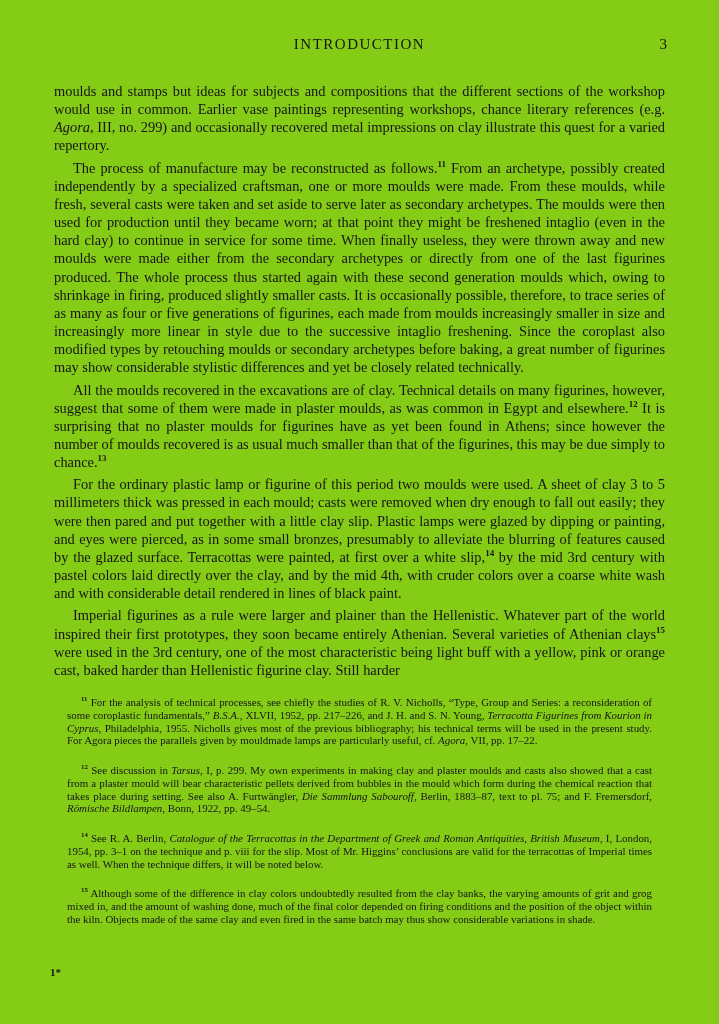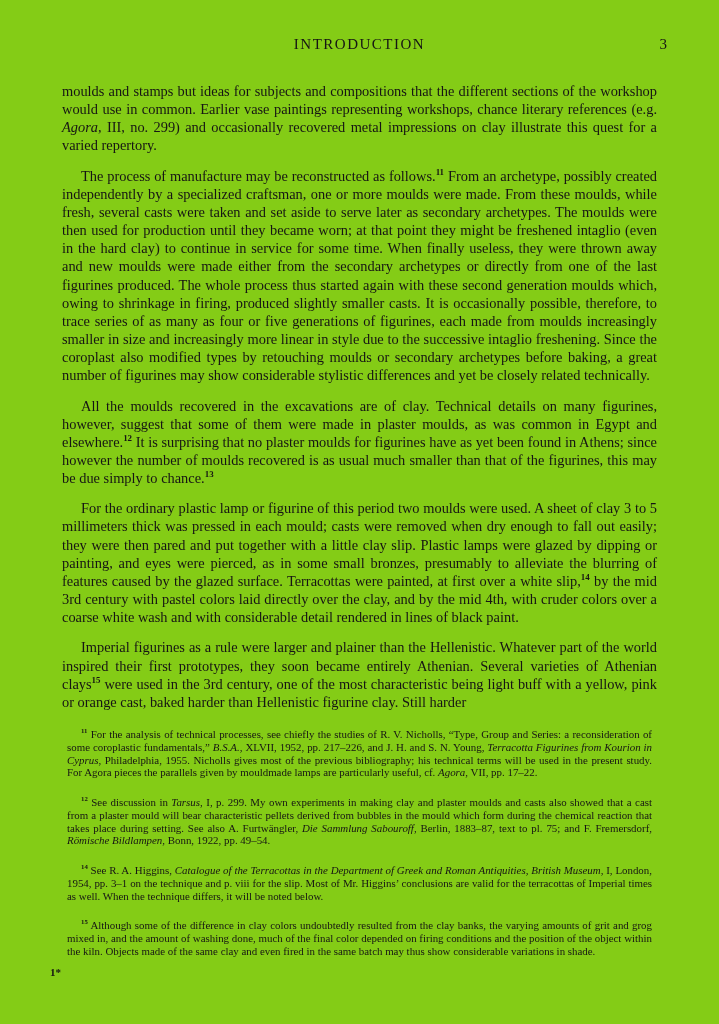--- a/index.html
+++ b/index.html
@@ -37,21 +37,21 @@
     right: 2px;
     top: 0;
   }
   .body-text {
     margin-top: 26px;
     font-size: 14.4px;
     line-height: 18.15px;
     text-align: justify;
   }
   .body-text p {
-    margin: 12px;
+    margin: 4px;
     text-indent: 19px;
   }
   .body-text p.noindent {
     text-indent: 0;
   }
   sup {
     font-size: 0.62em;
     font-weight: bold;
     line-height: 0;
     vertical-align: super;
@@ -91,20 +91,20 @@
       <p class="noindent"><span>moulds and stamps but ideas for subjects and compositions that the different sections of the workshop would use in common. Earlier vase paintings representing workshops, chance literary references (e.g. </span><i>Agora</i><span>, III, no. 299) and occasionally recovered metal impressions on clay illustrate this quest for a varied repertory.</span></p>
       <p><span>The process of manufacture may be reconstructed as follows.</span><sup>11</sup><span> From an archetype, possibly created independently by a specialized craftsman, one or more moulds were made. From these moulds, while fresh, several casts were taken and set aside to serve later as secondary archetypes. The moulds were then used for production until they became worn; at that point they might be freshened intaglio (even in the hard clay) to continue in service for some time. When finally useless, they were thrown away and new moulds were made either from the secondary archetypes or directly from one of the last figurines produced. The whole process thus started again with these second generation moulds which, owing to shrinkage in firing, produced slightly smaller casts. It is occasionally possible, therefore, to trace series of as many as four or five generations of figurines, each made from moulds increasingly smaller in size and increasingly more linear in style due to the successive intaglio freshening. Since the coroplast also modified types by retouching moulds or secondary archetypes before baking, a great number of figurines may show considerable stylistic differences and yet be closely related technically.</span></p>
       <p><span>All the moulds recovered in the excavations are of clay. Technical details on many figurines, however, suggest that some of them were made in plaster moulds, as was common in Egypt and elsewhere.</span><sup>12</sup><span> It is surprising that no plaster moulds for figurines have as yet been found in Athens; since however the number of moulds recovered is as usual much smaller than that of the figurines, this may be due simply to chance.</span><sup>13</sup></p>
       <p><span>For the ordinary plastic lamp or figurine of this period two moulds were used. A sheet of clay 3 to 5 millimeters thick was pressed in each mould; casts were removed when dry enough to fall out easily; they were then pared and put together with a little clay slip. Plastic lamps were glazed by dipping or painting, and eyes were pierced, as in some small bronzes, presumably to alleviate the blurring of features caused by the glazed surface. Terracottas were painted, at first over a white slip,</span><sup>14</sup><span> by the mid 3rd century with pastel colors laid directly over the clay, and by the mid 4th, with cruder colors over a coarse white wash and with considerable detail rendered in lines of black paint.</span></p>
       <p><span>Imperial figurines as a rule were larger and plainer than the Hellenistic. Whatever part of the world inspired their first prototypes, they soon became entirely Athenian. Several varieties of Athenian clays</span><sup>15</sup><span> were used in the 3rd century, one of the most characteristic being light buff with a yellow, pink or orange cast, baked harder than Hellenistic figurine clay. Still harder</span></p>
     </div>
 
     <div class="footnotes">
       <p><sup>11</sup><span> For the analysis of technical processes, see chiefly the studies of R. V. Nicholls, “Type, Group and Series: a reconsideration of some coroplastic fundamentals,” </span><i>B.S.A.</i><span>, XLVII, 1952, pp. 217–226, and J. H. and S. N. Young, </span><i>Terracotta Figurines from Kourion in Cyprus</i><span>, Philadelphia, 1955. Nicholls gives most of the previous bibliography; his technical terms will be used in the present study. For Agora pieces the parallels given by mouldmade lamps are particularly useful, cf. </span><i>Agora</i><span>, VII, pp. 17–22.</span></p>
       <p><sup>12</sup><span> See discussion in </span><i>Tarsus</i><span>, I, p. 299. My own experiments in making clay and plaster moulds and casts also showed that a cast from a plaster mould will bear characteristic pellets derived from bubbles in the mould which form during the chemical reaction that takes place during setting. See also A. Furtwängler, </span><i>Die Sammlung Sabouroff</i><span>, Berlin, 1883–87, text to pl. 75; and F. Fremersdorf, </span><i>Römische Bildlampen</i><span>, Bonn, 1922, pp. 49–54.</span></p>
-      <p><sup>14</sup><span> See R. A. Higgins, </span><i>Catalogue of the Terracottas in the Department of Greek and Roman Antiquities, British Museum</i><span>, I, London, 1954, pp. 3–1 on the technique and p. viii for the slip. Most of Mr. Higgins’ conclusions are valid for the terracottas of Imperial times as well. When the technique differs, it will be noted below.</span></p>
+      <p><sup>14</sup><span> See R. A. Berlin, </span><i>Catalogue of the Terracottas in the Department of Greek and Roman Antiquities, British Museum</i><span>, I, London, 1954, pp. 3–1 on the technique and p. viii for the slip. Most of Mr. Higgins’ conclusions are valid for the terracottas of Imperial times as well. When the technique differs, it will be noted below.</span></p>
       <p><sup>15</sup><span> Although some of the difference in clay colors undoubtedly resulted from the clay banks, the varying amounts of grit and grog mixed in, and the amount of washing done, much of the final color depended on firing conditions and the position of the object within the kiln. Objects made of the same clay and even fired in the same batch may thus show considerable variations in shade.</span></p>
     </div>
 
   </div>
 
   <div class="signature">1*</div>
 </div>
 
 </body></html>

